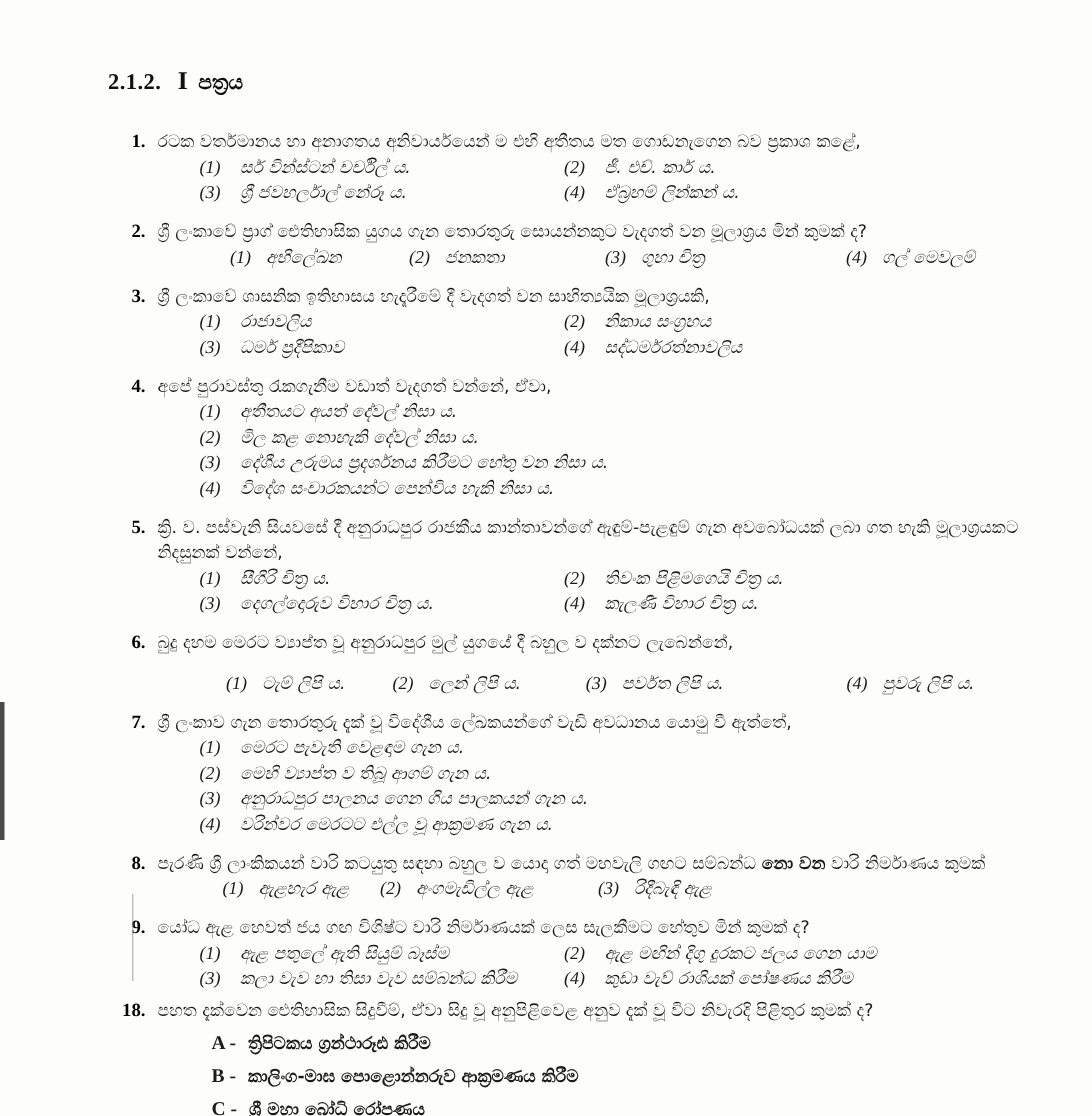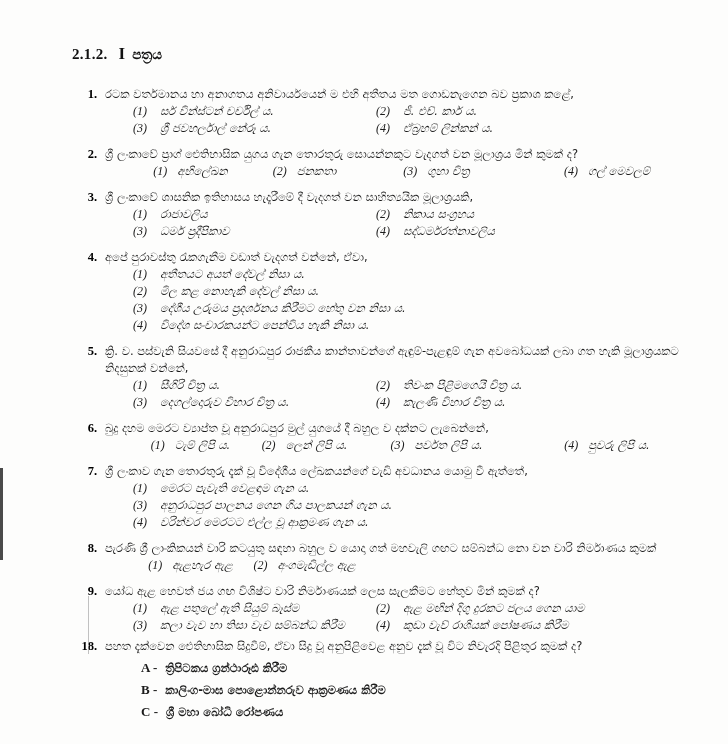--- a/index.html
+++ b/index.html
@@ -50,24 +50,24 @@
     flex: 0 0 29px;
     text-align: right;
     padding-right: 8px;
     font-family: "Liberation Serif", serif;
     font-weight: bold;
     font-size: 12.5px;
     color: #000;
   }
   .qbody { flex: 1 1 auto; min-width: 0; }
   .stem { white-space: pre-wrap; }
-  .stem b { font-weight: normal; text-align: right; }
+  .stem b { font-weight: bold; text-align: right; }
 
   .opts { margin-left: 28px; font-style: italic; }
-  .opts.gap { margin-top: 0; }
+  .opts.gap { margin-top: 10px; }
   .opts.grid2 {
     display: grid;
     grid-template-columns: 243px 1fr;
     grid-auto-rows: 17px;
   }
   .opts.row4 {
     display: grid;
     grid-template-columns: 112px 116px 148px 1fr;
     text-align: center;
   }
@@ -190,33 +190,35 @@
       </div>
     </div>
   </div>
 
   <div class="q">
     <div class="qnum">7.</div>
     <div class="qbody">
       <div class="stem">ශ්‍රී ලංකාව ගැන තොරතුරු දැක් වූ විදේශීය ලේඛකයන්ගේ වැඩි අවධානය යොමු වී ඇත්තේ,</div>
       <div class="opts stack">
         <div class="opt"><span class="optlabel">(1)</span><span class="opttext">මෙරට පැවැති වෙළඳාම ගැන ය.</span></div>
+        <div class="opt"><span class="optlabel">(2)</span><span class="opttext">මෙහි ව්‍යාප්ත ව තිබූ ආගම් ගැන ය.</span></div>
         <div class="opt"><span class="optlabel">(3)</span><span class="opttext">අනුරාධපුර පාලනය ගෙන ගිය පාලකයන් ගැන ය.</span></div>
         <div class="opt"><span class="optlabel">(4)</span><span class="opttext">වරින්වර මෙරටට එල්ල වූ ආක්‍රමණ ගැන ය.</span></div>
       </div>
     </div>
   </div>
 
   <div class="q">
     <div class="qnum">8.</div>
     <div class="qbody">
       <div class="stem"><span>පැරණි ශ්‍රී ලාංකිකයන් වාරි කටයුතු සඳහා බහුල ව යොදා ගත් මහවැලි ගඟට සම්බන්ධ </span><b>නො වන</b><span> වාරි නිර්මාණය කුමක්</span></div>
       <div class="opts row4">
         <div class="opt"><span class="optlabel">(1)</span><span class="opttext">ඇළහැර ඇළ</span></div>
         <div class="opt"><span class="optlabel">(2)</span><span class="opttext">අංගමැඩිල්ල ඇළ</span></div>
+        <div class="opt"><span class="optlabel">(3)</span><span class="opttext">රිදීබැඳි ඇළ</span></div>
       </div>
     </div>
   </div>
 
   <div class="q tight">
     <div class="qnum">9.</div>
     <div class="qbody">
       <div class="stem">යෝධ ඇළ හෙවත් ජය ගඟ විශිෂ්ට වාරි නිර්මාණයක් ලෙස සැලකීමට හේතුව මින් කුමක් ද?</div>
       <div class="opts grid2">
         <div class="opt"><span class="optlabel">(1)</span><span class="opttext">ඇළ පතුලේ ඇති සියුම් බෑස්ම</span></div>

